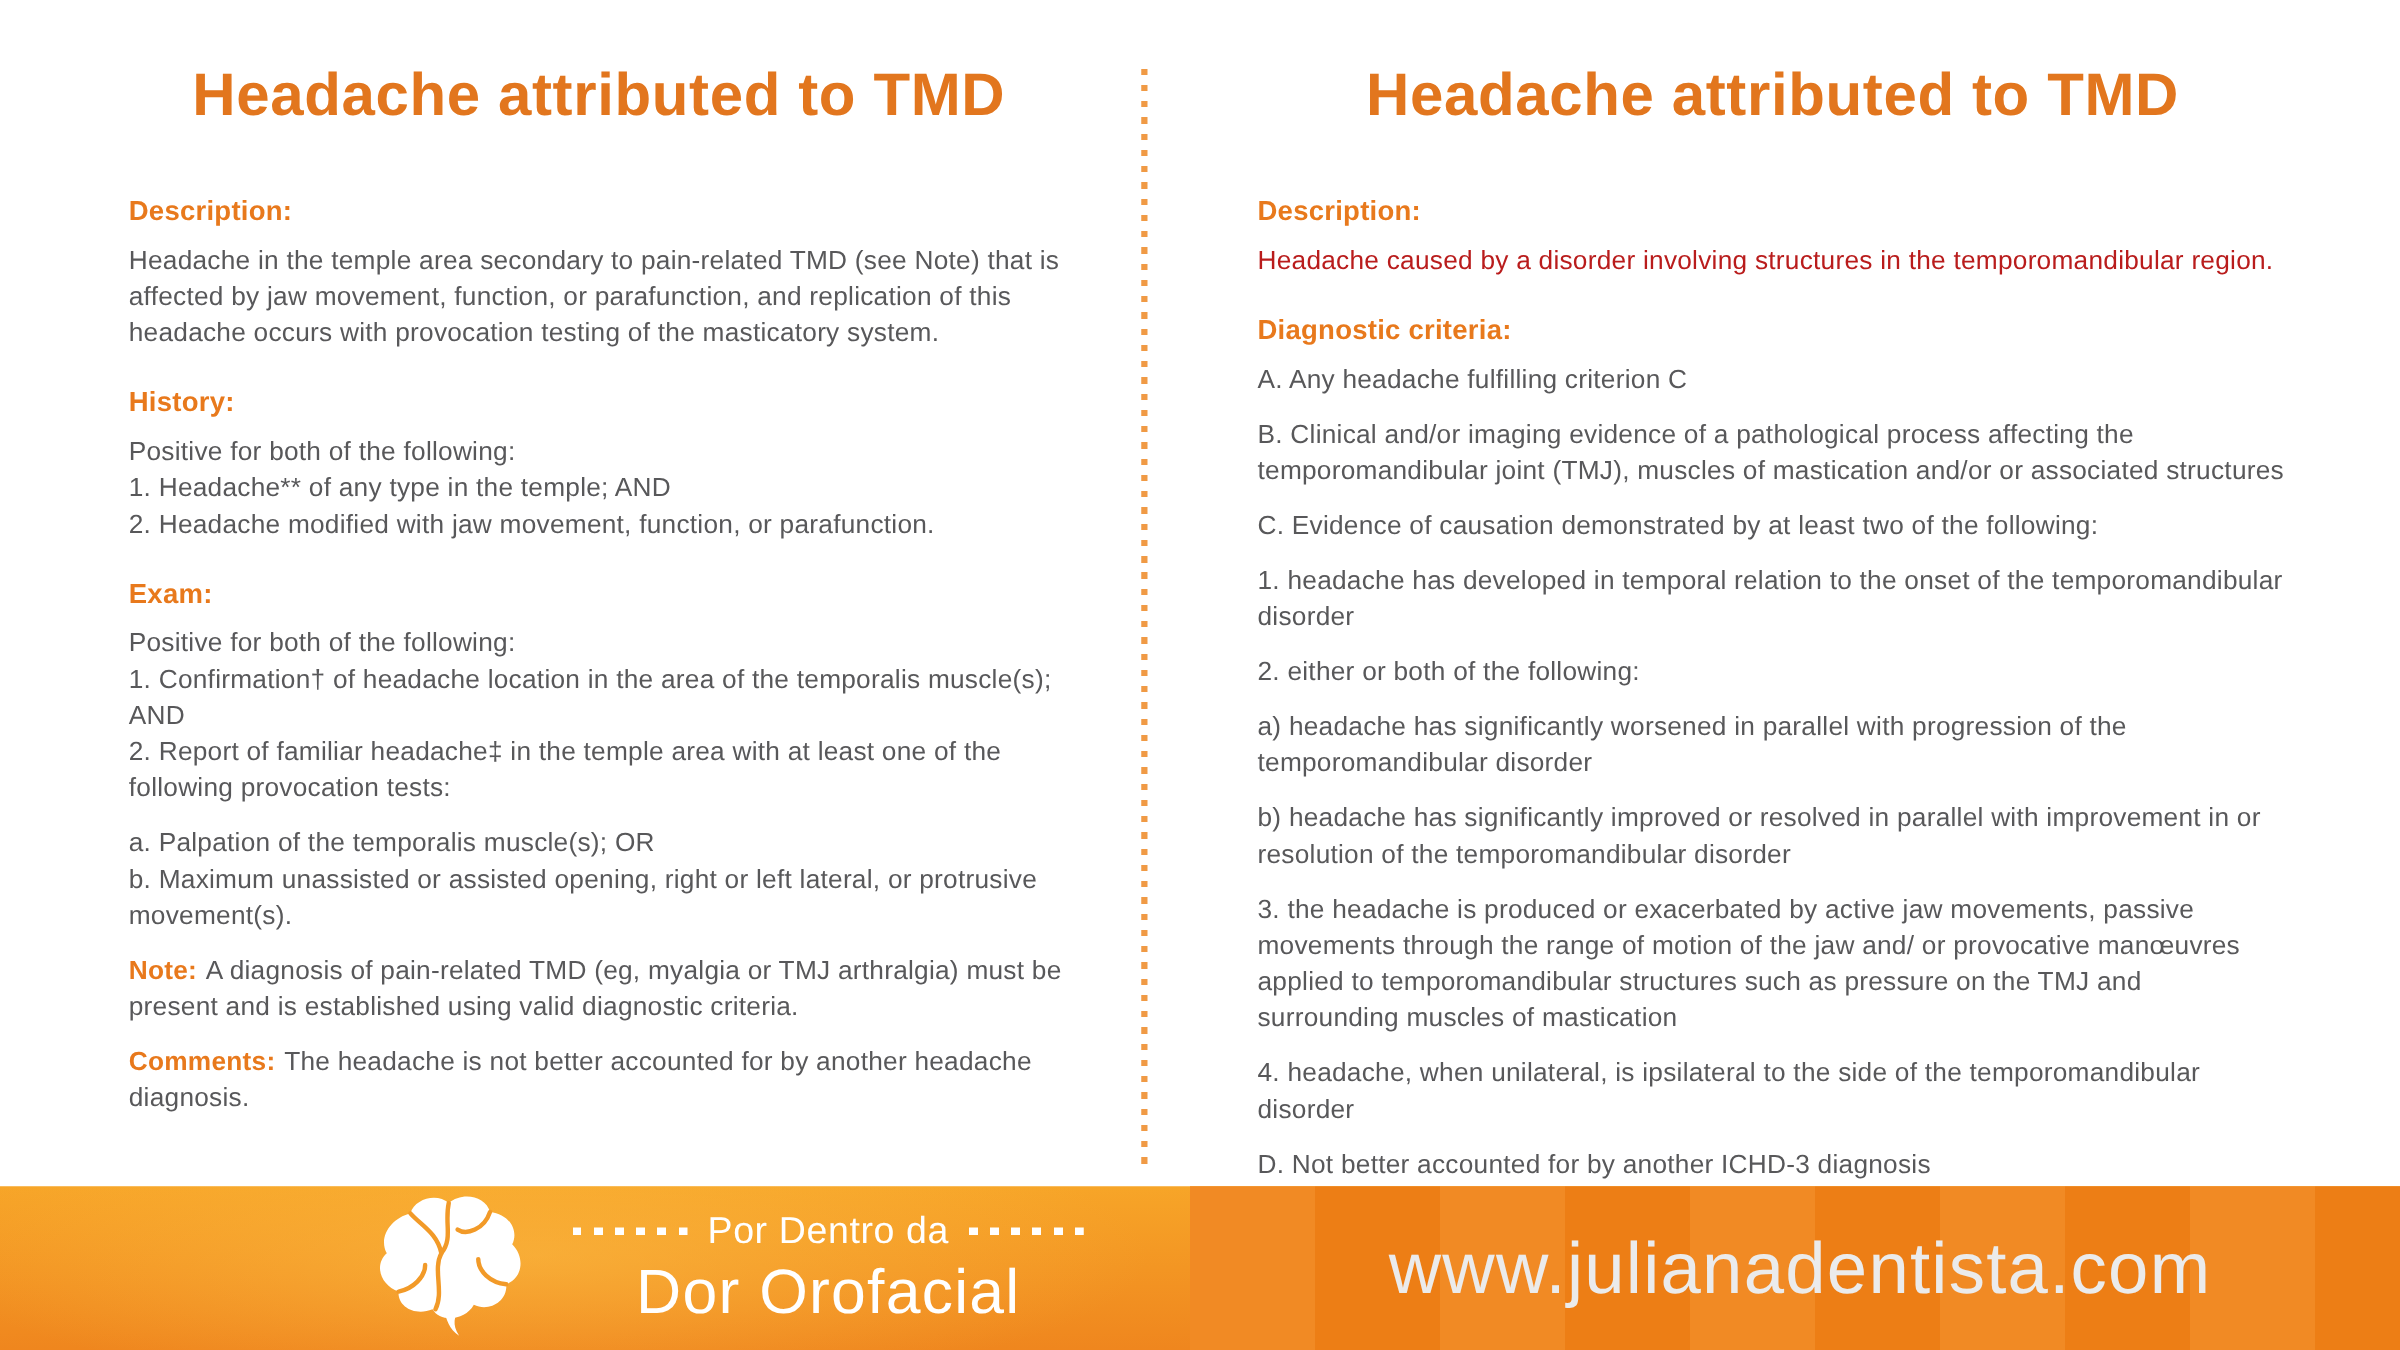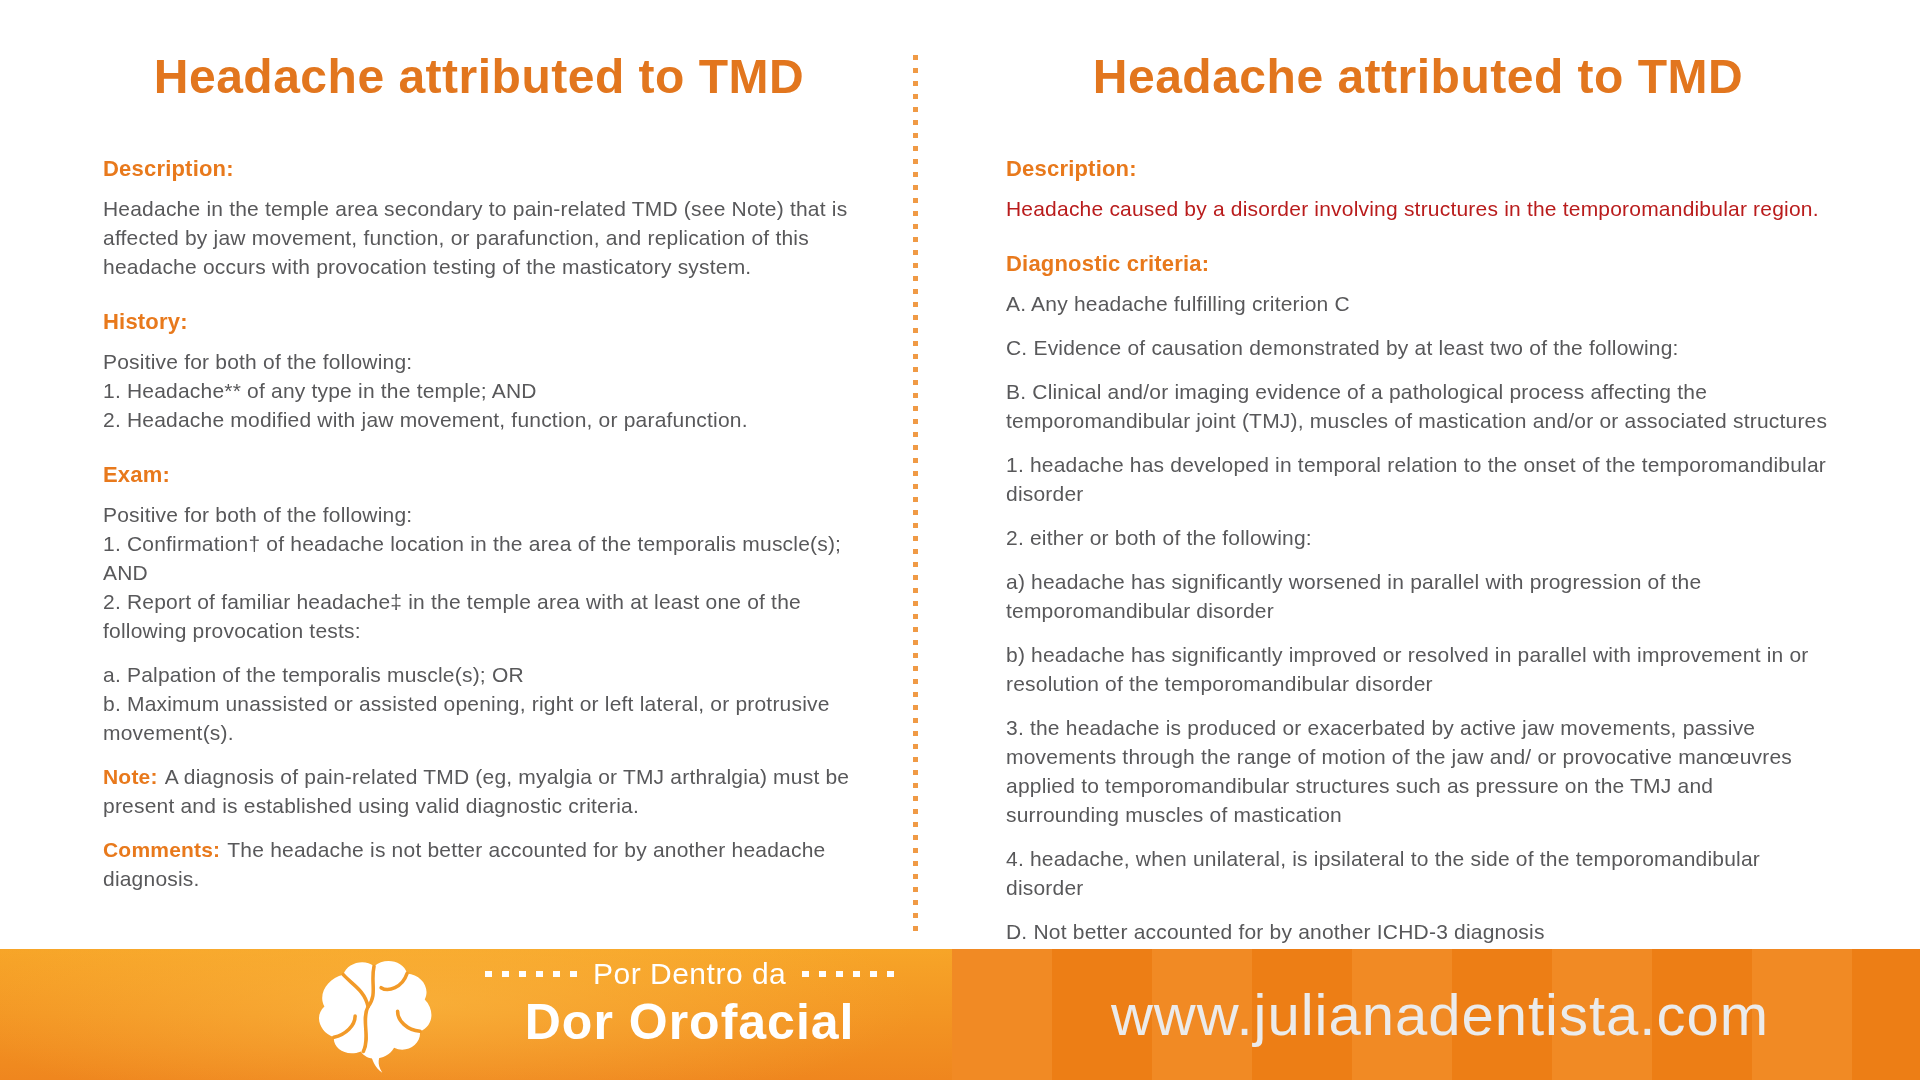--- a/index.html
+++ b/index.html
@@ -43,32 +43,32 @@
     position:absolute; left:0; bottom:0; width:1920px; height:131px;
     background:
       radial-gradient(ellipse 700px 160px at 430px 42%, rgba(252,190,70,0.55) 0%, rgba(252,190,70,0) 70%),
       linear-gradient(180deg, #F7A528 0%, #EF861E 100%);
   }
   .footer-stripes {
     position:absolute; left:952px; top:0; right:0; bottom:0;
     background:repeating-linear-gradient(90deg, #F18A24 0 100px, #ED7E15 100px 200px);
   }
   .logo {
-    position:absolute; left:295px; top:8px; height:115px;
-    display:flex; gap:32px;
+    position:absolute; left:280px; top:8px; height:115px;
+    display:flex; align-items:center; gap:20px;
   }
   .logo-text { display:flex; flex-direction:column; align-items:center; }
   .logo-top-row { display:flex; align-items:center; gap:16px; }
   .dots {
     width:92px; height:6px;
     background:repeating-linear-gradient(90deg, #ffffff 0 7px, transparent 7px 17px);
   }
   .logo-top { color:#ffffff; font-size:30px; letter-spacing:0.5px; white-space:nowrap; }
   .logo-bottom {
-    color:#ffffff; font-size:50px; font-weight:bold; letter-spacing:1px;
+    color:#ffffff; font-size:50px; font-weight:normal; letter-spacing:1px;
     margin-top:2px; white-space:nowrap;
   }
   .site-wrap {
     position:absolute; left:1000px; right:40px; top:0; bottom:0;
     display:flex; align-items:center; justify-content:center;
   }
   .site {
     color:#EBEBEB; font-size:58px; letter-spacing:1px; text-decoration:none;
     white-space:nowrap;
   }
@@ -119,22 +119,22 @@
   <section class="col col-right">
     <h1 class="title">Headache attributed to TMD</h1>
     <div class="content">
 
       <div class="h">Description:</div>
       <p class="para blue">Headache caused by a disorder involving structures in the temporomandibular region.</p>
 
       <div class="h">Diagnostic criteria:</div>
 
       <p class="para">A. Any headache fulfilling criterion C</p>
+      <p class="para">B. Clinical and/or imaging evidence of a pathological process affecting the temporomandibular joint (TMJ), muscles of mastication and/or or associated structures</p>
       <p class="para">C. Evidence of causation demonstrated by at least two of the following:</p>
-      <p class="para">B. Clinical and/or imaging evidence of a pathological process affecting the temporomandibular joint (TMJ), muscles of mastication and/or or associated structures</p>
       <p class="para">1. headache has developed in temporal relation to the onset of the temporomandibular disorder</p>
       <p class="para">2. either or both of the following:</p>
       <p class="para">a) headache has significantly worsened in parallel with progression of the temporomandibular disorder</p>
       <p class="para">b) headache has significantly improved or resolved in parallel with improvement in or resolution of the temporomandibular disorder</p>
       <p class="para">3. the headache is produced or exacerbated by active jaw movements, passive movements through the range of motion of the jaw and/ or provocative manœuvres applied to temporomandibular structures such as pressure on the TMJ and surrounding muscles of mastication</p>
       <p class="para">4. headache, when unilateral, is ipsilateral to the side of the temporomandibular disorder</p>
       <p class="para">D. Not better accounted for by another ICHD-3 diagnosis</p>
 
       <p class="para mt-lg"><span class="lab">Fonte:</span><span>Cephalalgia. 2013 Jul;33(9):629-808.</span></p>
 

